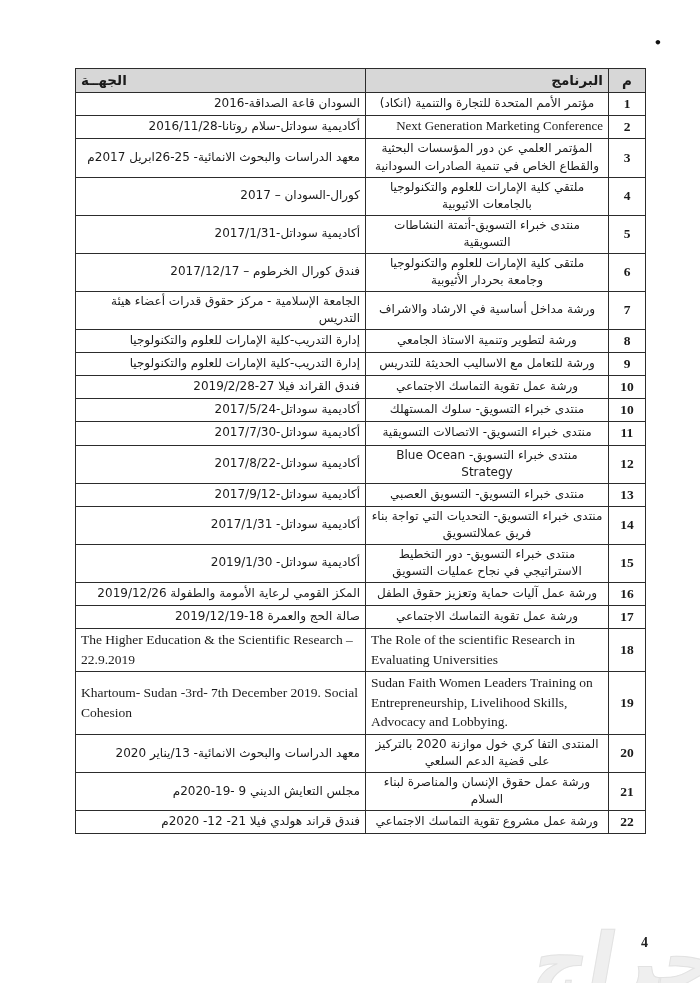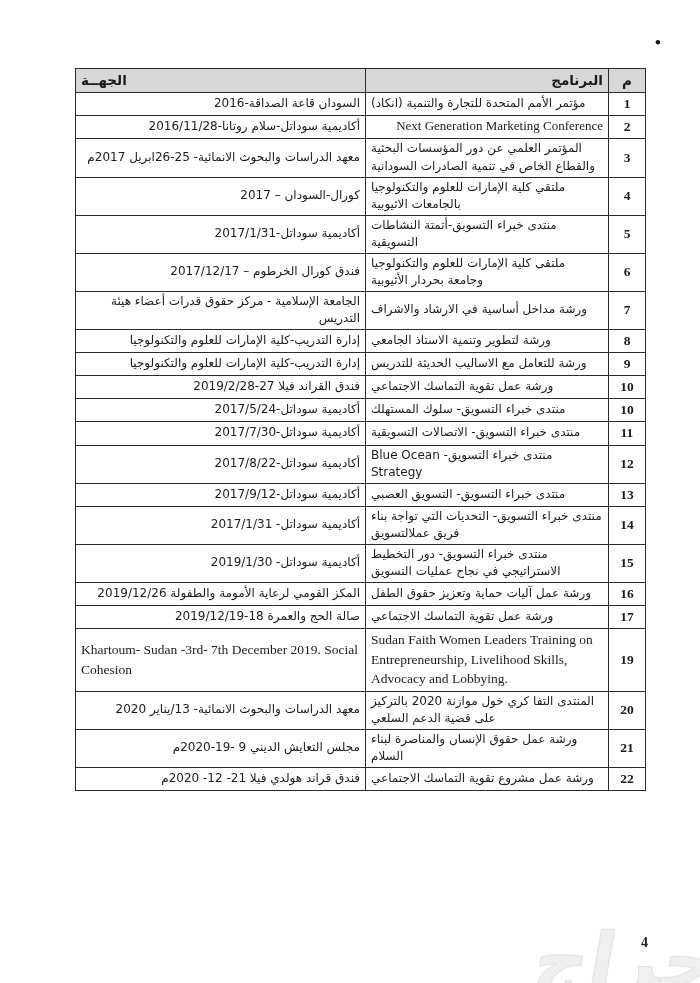--- a/index.html
+++ b/index.html
@@ -40,21 +40,21 @@
     font-weight:bold;font-size:13.5px;
     padding:2px 5px;
   }
   th.h-num{text-align:center;width:37px;}
   th.h-prog{text-align:right;}
   th.h-venue{text-align:left;}
   td.num{
     text-align:center;font-weight:bold;
     font-family:"Liberation Serif",serif;font-size:13.5px;
   }
-  td.program{text-align:left;}
+  td.program{text-align:center;}
   td.venue{text-align:right;}
   td.en{
     direction:ltr;text-align:left;
     font-family:"Liberation Serif",serif;font-size:13.5px;line-height:1.45;
   }
   td.en-right{
     direction:ltr;text-align:right;
     font-family:"Liberation Serif",serif;font-size:13px;line-height:1.45;
   }
   
@@ -197,20 +197,25 @@
       <td class="program">ورشة عمل آليات حماية وتعزيز حقوق الطفل</td>
       <td class="venue">المكز القومي لرعاية الأمومة والطفولة 2019/12/26</td>
     </tr>
 
     <tr>
       <td class="num">17</td>
       <td class="program">ورشة عمل تقوية التماسك الاجتماعي</td>
       <td class="venue">صالة الحج والعمرة 18-2019/12/19</td>
     </tr>
 
+    <tr>
+      <td class="num">18</td>
+      <td class="program en">The Role of the scientific Research in Evaluating Universities</td>
+      <td class="venue en">The Higher Education &amp; the Scientific Research – 22.9.2019</td>
+    </tr>
 
     <tr>
       <td class="num">19</td>
       <td class="program en">Sudan Faith Women Leaders Training on Entrepreneurship, Livelihood Skills, Advocacy and Lobbying.</td>
       <td class="venue en">Khartoum- Sudan -3rd- 7th December 2019. Social Cohesion</td>
     </tr>
 
     <tr>
       <td class="num">20</td>
       <td class="program">المنتدى التفا كري خول موازنة 2020 بالتركيز على قضية الدعم السلعي</td>

